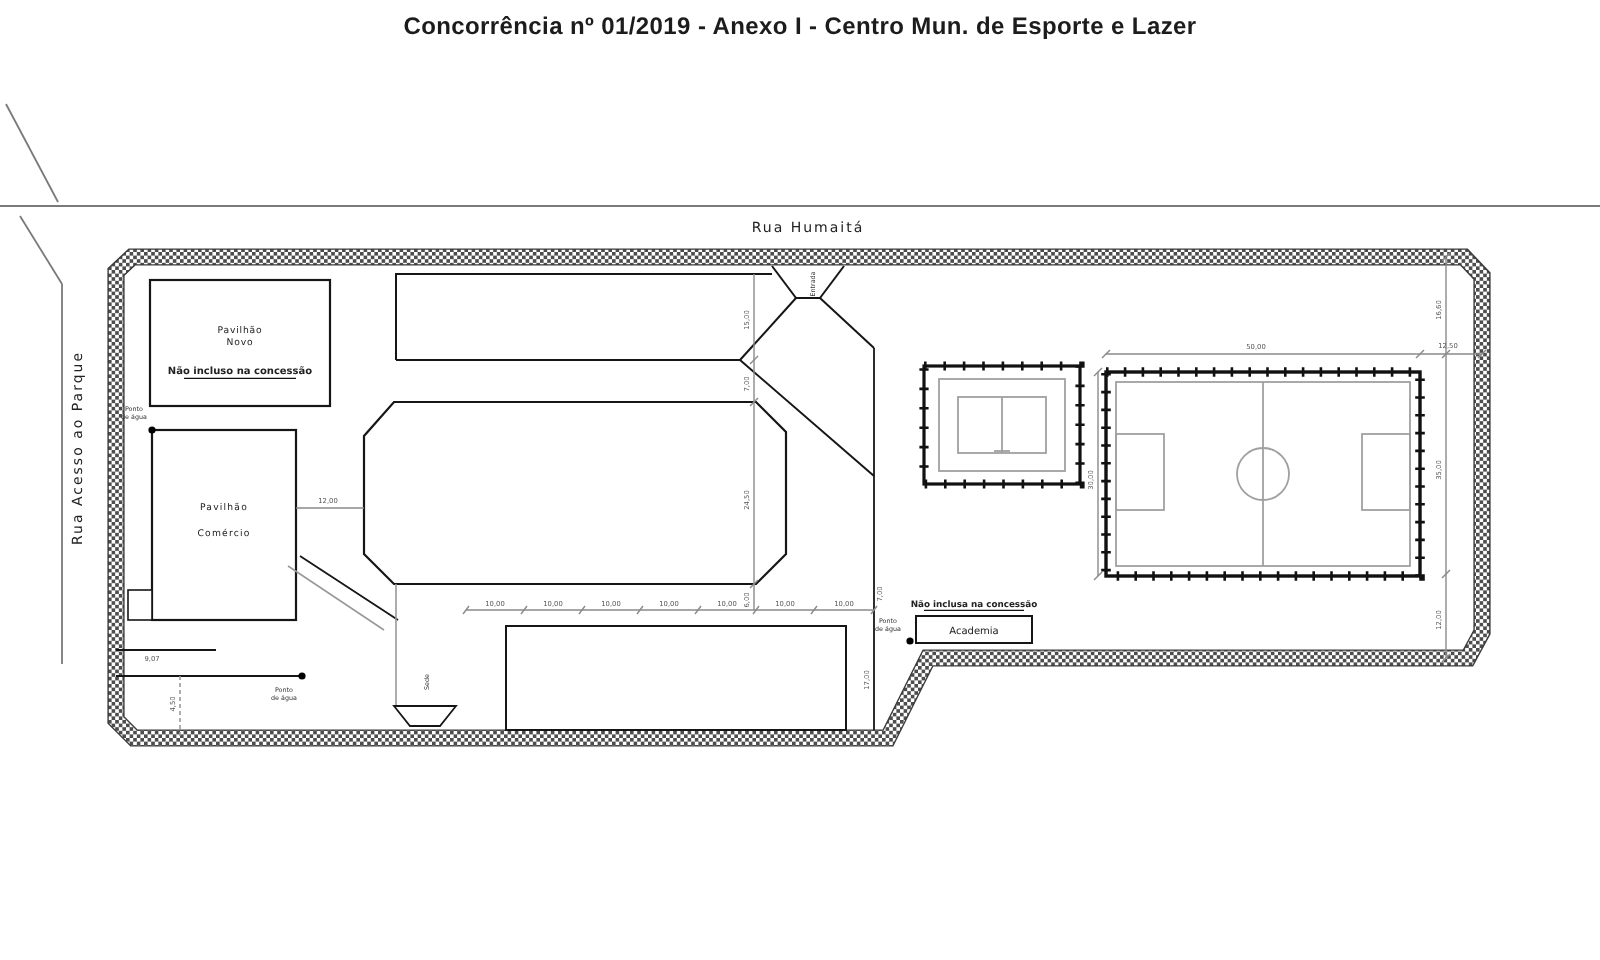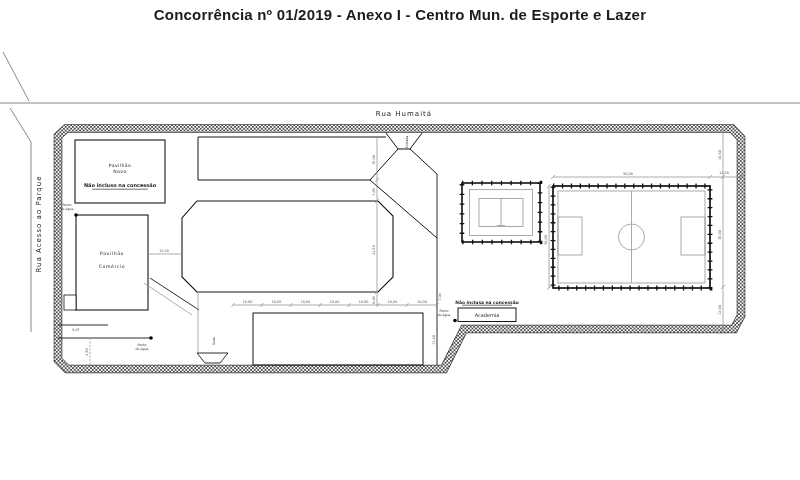--- a/index.html
+++ b/index.html
@@ -1,19 +1,19 @@
 <!DOCTYPE html>
 <html><head>
 <meta charset="utf-8">
 <style>
   html,body{margin:0;padding:0;background:#ffffff;}
   #stage{position:relative;width:800px;height:480px;background:#ffffff;overflow:hidden;
          font-family:"Liberation Sans","DejaVu Sans",sans-serif;}
   #title{position:absolute;top:6px;left:0;width:100%;text-align:center;
-         font-size:15px;font-weight:bold;color:#1c1c1c;letter-spacing:.2px;}
+         font-size:12px;font-weight:bold;color:#1c1c1c;letter-spacing:.2px;}
   svg{position:absolute;top:0;left:0;}
   text{font-family:"DejaVu Sans","Liberation Sans",sans-serif;fill:#222;}
   .dim{fill:#555;font-size:3.4px;}
   .tiny{fill:#333;font-size:3.2px;}
 </style>
 </head>
 <body>
 
 <div id="stage">
   <div id="title">Concorrência nº 01/2019 - Anexo I - Centro Mun. de Esporte e Lazer</div>

